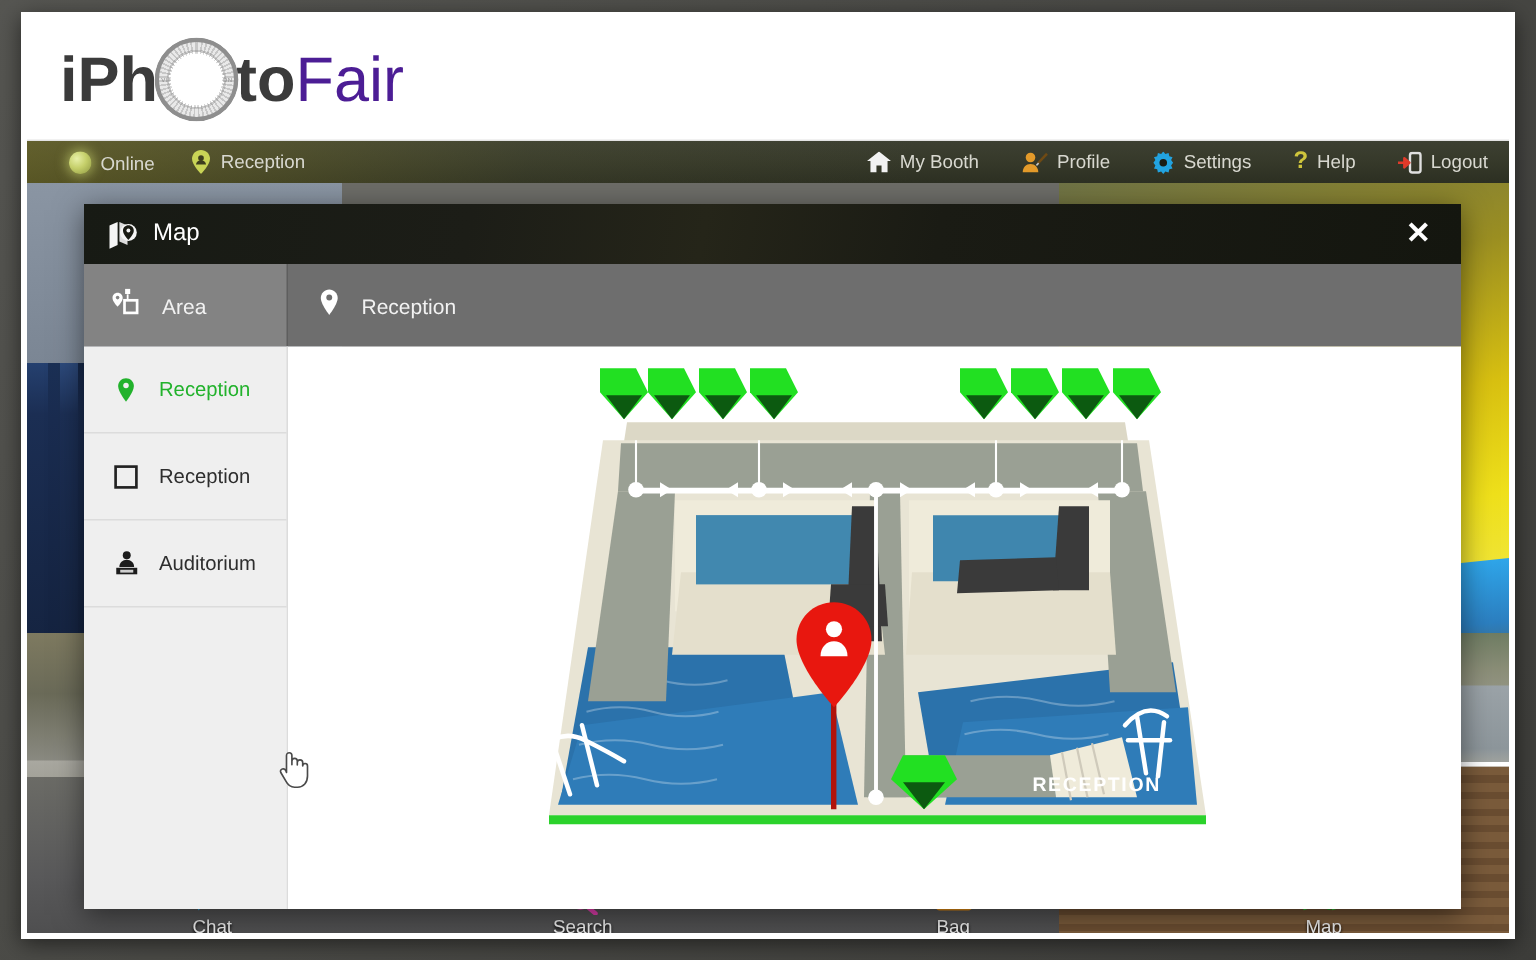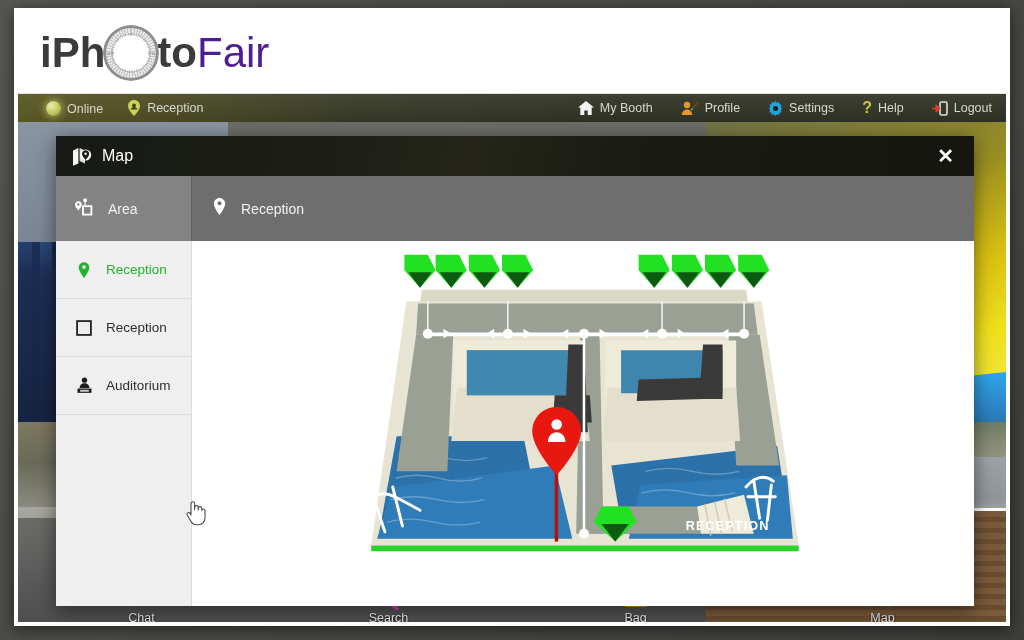--- a/index.html
+++ b/index.html
@@ -182,21 +182,21 @@
     background: linear-gradient(100deg,#171a14 0%,#1c1d17 28%,#252519 45%,#1a1b14 62%,#14160f 100%);
     display: flex; align-items: center; padding: 0 16px; flex: none;
   }
   #dlg-title-ico { width: 20px; height: 19px; margin-right: 10px; }
   #dlg-title { color: #fff; font-size: 16px; }
   #dlg-close {
     margin-left: auto; color: #fff; font-size: 20px; font-weight: bold;
     line-height: 1; cursor: pointer; padding: 2px 4px;
   }
   #dlg-tabs {
-    height: 65px; display: flex; flex: none;
+    height: 55px; display: flex; flex: none;
     background: #6e6e6e;
   }
   #tab-area {
     width: 136px; background: #838383;
     display: flex; align-items: center; padding-left: 18px;
     border-right: 1px solid #5e5e5e; cursor: pointer;
   }
   #tab-reception-bar {
     flex: 1; background: #6e6e6e; display: flex; align-items: center;
     padding-left: 20px; cursor: pointer;

